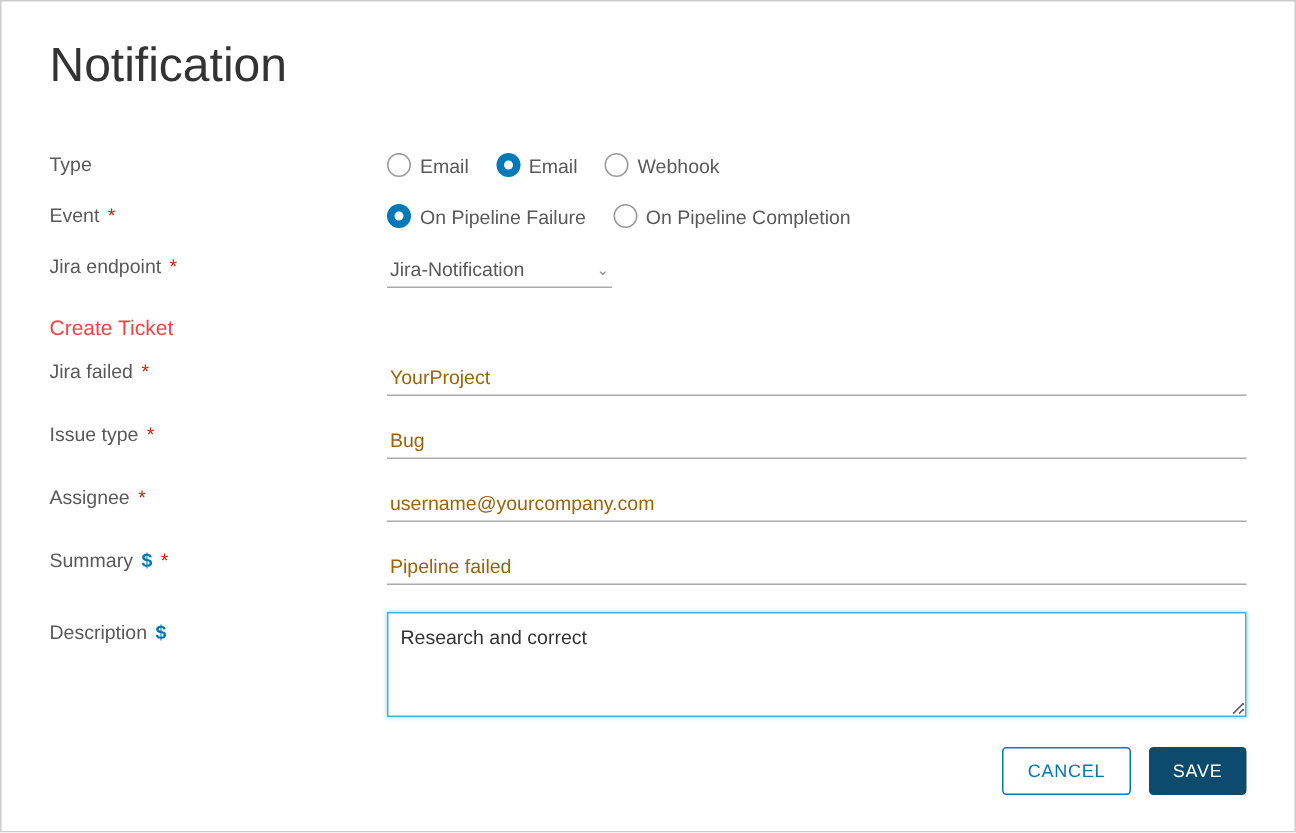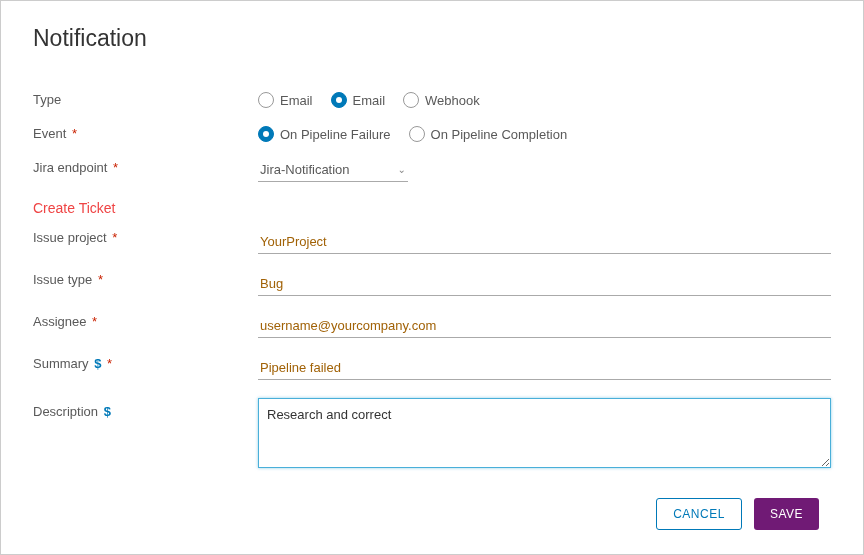--- a/index.html
+++ b/index.html
@@ -14,21 +14,21 @@
       background: #fff;
     }
     .container {
       width: 864px;
       height: 555px;
       border: 1px solid #ccc;
       padding: 24px 32px;
       position: relative;
     }
     .title {
-      font-size: 23px;
+      font-size: 32px;
       font-weight: 400;
       color: #333;
       margin-bottom: 40px;
     }
     .form-row {
       display: flex;
       margin-bottom: 18px;
     }
     .form-label {
       width: 225px;
@@ -133,40 +133,40 @@
     }
     .form-row.align-top {
       align-items: flex-start;
     }
     .form-row.align-top .form-label {
       padding-top: 6px;
     }
     .footer {
       position: absolute;
       bottom: 24px;
-      right: 44px;
+      right: 32px;
       display: flex;
       gap: 12px;
     }
     .btn {
       padding: 8px 16px;
       font-size: 12px;
       letter-spacing: 0.5px;
       border-radius: 3px;
       cursor: pointer;
       font-weight: 500;
       border: none;
     }
     .btn-secondary {
       background: #fff;
       color: #0079b8;
       border: 1px solid #0079b8;
     }
     .btn-primary {
-      background: #701a75;
+      background: #0c4a6e;
       color: #fff;
     }
   </style>
 </head>
 <body>
 
 <div class="container">
   <h1 class="title">Notification</h1>
 
   <div class="form-row">
@@ -212,21 +212,21 @@
     <div class="select-field">
       <span>Jira-Notification</span>
       <span class="chevron-down">⌄</span>
     </div>
   </div>
 
   <div class="section-header">Create Ticket</div>
 
   <div class="form-row">
     <div class="form-label">
-      <span>Issue project</span>
+      <span>Jira failed</span>
       <span class="required">*</span>
     </div>
     <div class="input-wrapper">
       <input type="text" class="text-input" value="YourProject" style="">
     </div>
   </div>
 
   <div class="form-row">
     <div class="form-label">
       <span>Issue type</span>

